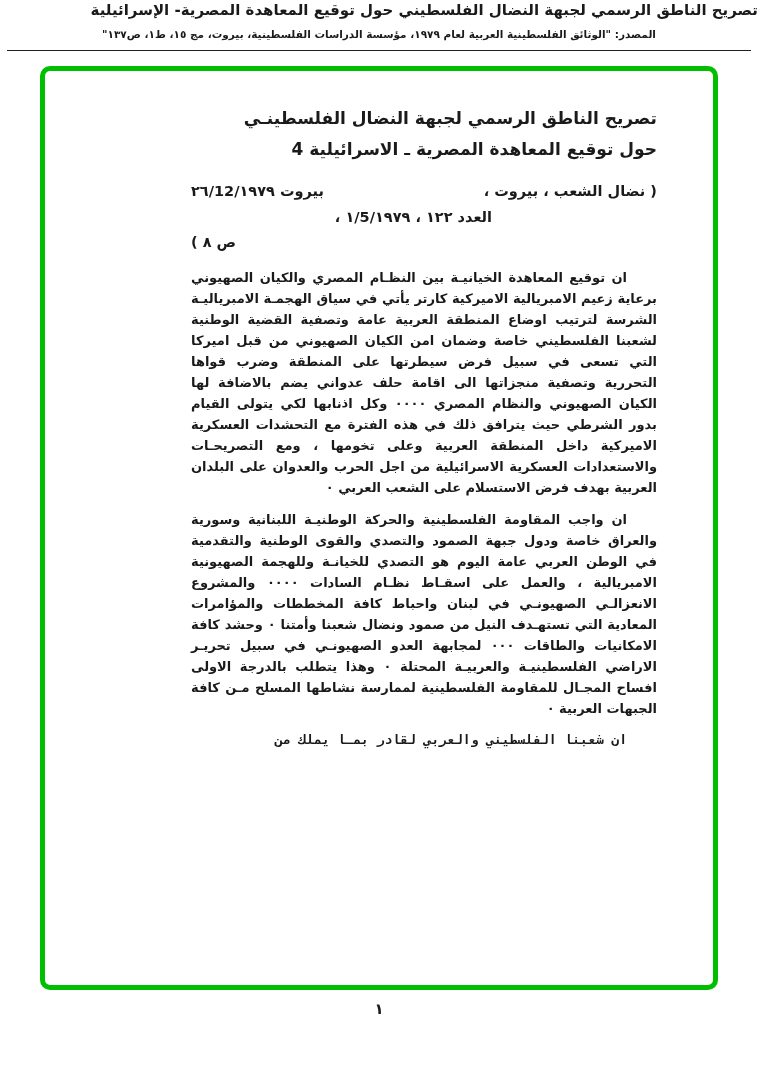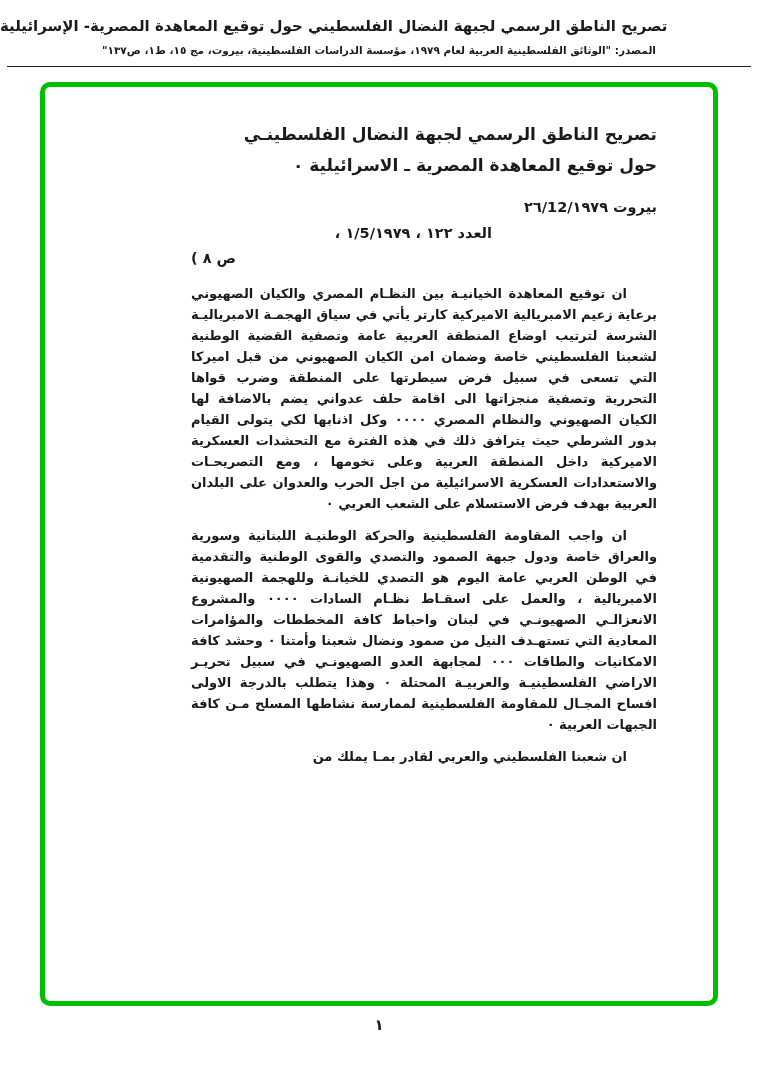--- a/index.html
+++ b/index.html
@@ -5,23 +5,23 @@
   * { box-sizing: border-box; }
   html, body { margin: 0; padding: 0; }
   body {
     width: 758px; height: 1078px;
     background: #ffffff;
     font-family: "DejaVu Sans", sans-serif;
     color: #1a1a1a;
     overflow: hidden;
   }
   .top-header {
-    direction: rtl; text-align: left;
+    direction: rtl; text-align: right;
     font-weight: bold; font-size: 15px;
-    padding-top: 17px;
+    padding-top: 1px;
   }
   .source-line {
     direction: rtl; text-align: center;
     font-weight: bold; font-size: 10.5px;
     margin-top: 9px;
   }
   .rule {
     border: none; border-top: 1.5px solid #1f1f1f;
     margin: 10px 7px 0 7px;
   }
@@ -42,21 +42,21 @@
   .doc-title { font-size: 17px; line-height: 1.8; margin-bottom: 15px; text-align: right; }
   .dateline { font-size: 14.5px; line-height: 1.75; margin-bottom: 12px; }
   .dateline-row1 { display: flex; justify-content: space-between; align-items: baseline; }
   .dateline-row2 { margin-right: 165px; text-align: right; }
   .dateline-row3 { margin-right: 315px; text-align: left; }
   .para {
     font-size: 13px; line-height: 21px;
     text-align: justify; text-indent: 30px;
     margin: 0 0 11px 0;
   }
-  .closing { margin-top: 3px; }
+  .closing { margin-top: 3px; font-family: Liberation Mono, monospace; }
   .page-number {
     text-align: center; font-weight: bold;
     font-size: 15px; margin-top: 10px;
   }
 </style>
 </head>
 <body>
 
 <div class="page">
 
@@ -64,25 +64,26 @@
 
   <div class="source-line">المصدر: "الوثائق الفلسطينية العربية لعام ١٩٧٩، مؤسسة الدراسات الفلسطينية، بيروت، مج ١٥، ط١، ص١٣٧"</div>
 
   <hr class="rule">
 
   <div class="doc-frame" style="border-color: rgb(0, 191, 0);">
     <div class="doc-content">
 
       <div class="doc-title">
         <div>تصريح الناطق الرسمي لجبهة النضال الفلسطينـي</div>
-        <div>حول توقيع المعاهدة المصرية ـ الاسرائيلية ٠</div>
+        <div>حول توقيع المعاهدة المصرية ـ الاسرائيلية 4</div>
       </div>
 
       <div class="dateline">
         <div class="dateline-row1">
+          <span>( نضال الشعب ، بيروت ،</span>
           <span>بيروت ٢٦/12/١٩٧٩</span>
         </div>
         <div class="dateline-row2">العدد ١٢٢ ، ١/5/١٩٧٩ ،</div>
         <div class="dateline-row3">ص ٨ )</div>
       </div>
 
       <p class="para">ان توقيع المعاهدة الخيانيـة بين النظـام المصري والكيان الصهيوني برعاية زعيم الامبريالية الاميركية كارتر يأتي في سياق الهجمـة الامبرياليـة الشرسة لترتيب اوضاع المنطقة العربية عامة وتصفية القضية الوطنية لشعبنا الفلسطيني خاصة وضمان امن الكيان الصهيوني من قبل اميركا التي تسعى في سبيل فرض سيطرتها على المنطقة وضرب قواها التحررية وتصفية منجزاتها الى اقامة حلف عدواني يضم بالاضافة لها الكيان الصهيوني والنظام المصري ٠٠٠٠ وكل اذنابها لكي يتولى القيام بدور الشرطي حيث يترافق ذلك في هذه الفترة مع التحشدات العسكرية الاميركية داخل المنطقة العربية وعلى تخومها ، ومع التصريحـات والاستعدادات العسكرية الاسرائيلية من اجل الحرب والعدوان على البلدان العربية بهدف فرض الاستسلام على الشعب العربي ٠</p>
 
 
 

